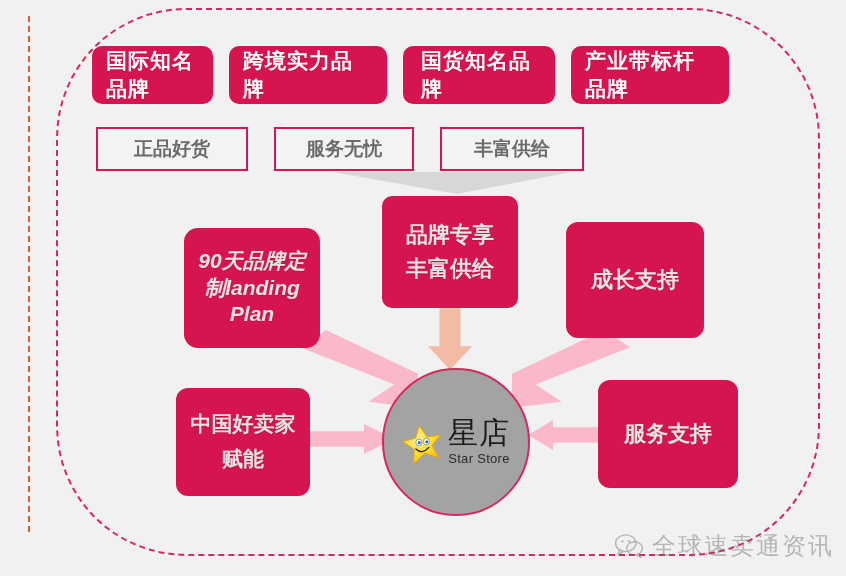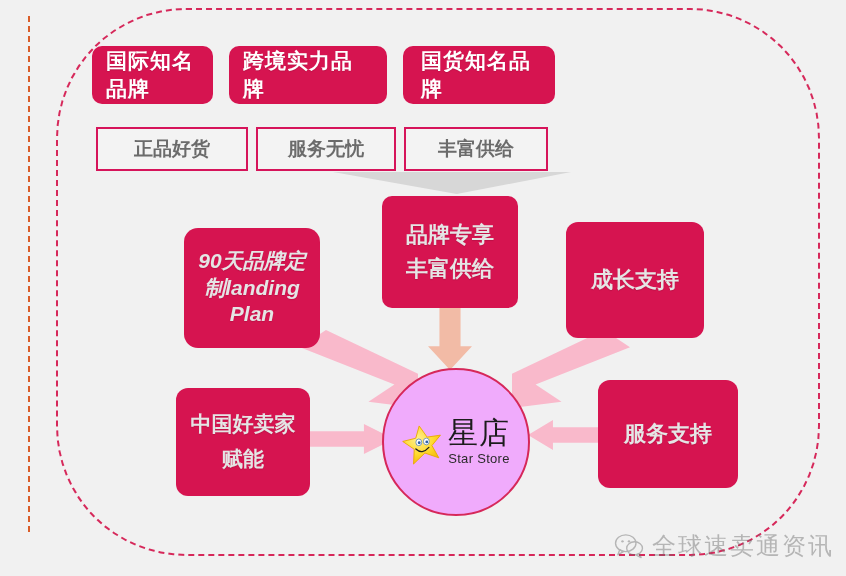--- a/index.html
+++ b/index.html
@@ -64,21 +64,21 @@
   .pill.w2 { width: 158px; }
   .pill.w3 { width: 152px; padding-left: 18px; }
   .pill.w4 { width: 158px; }
 
   
   .outline-row {
     position: absolute;
     left: 96px;
     top: 127px;
     display: flex;
-    gap: 8px;
+    gap: 26px;
   }
   .outline-box {
     height: 44px;
     border: 2px solid #d6145a;
     background: #f3f3f3;
     color: #6b6b6b;
     font-size: 19px;
     font-weight: bold;
     display: flex;
     align-items: center;
@@ -175,21 +175,21 @@
     background: #f9b9cb;
     clip-path: polygon(100% 24%, 32% 24%, 32% 0, 0 50%, 32% 100%, 32% 76%, 100% 76%);
   }
 
   
   #center-circle {
     position: absolute;
     left: 382px; top: 368px;
     width: 148px; height: 148px;
     border-radius: 50%;
-    background: #f0abfc;
+    background: #a3a3a3;
     border: 2px solid #d6285a;
     box-sizing: border-box;
     display: flex;
     align-items: center;
     justify-content: center;
     z-index: 5;
   }
   .center-inner {
     display: flex;
     align-items: center;
@@ -232,20 +232,21 @@
 
 <div id="canvas">
 
   <div class="dash-vline"></div>
   <div class="dash-round"></div>
 
   <div class="pill-row">
     <div class="pill w1">国际知名品牌</div>
     <div class="pill w2">跨境实力品牌</div>
     <div class="pill w3">国货知名品牌</div>
+    <div class="pill w4">产业带标杆品牌</div>
   </div>
 
   <div class="outline-row">
     <div class="outline-box o1">正品好货</div>
     <div class="outline-box o3">服务无忧</div>
     <div class="outline-box o4">丰富供给</div>
   </div>
 
   <div class="grey-funnel"></div>
 

